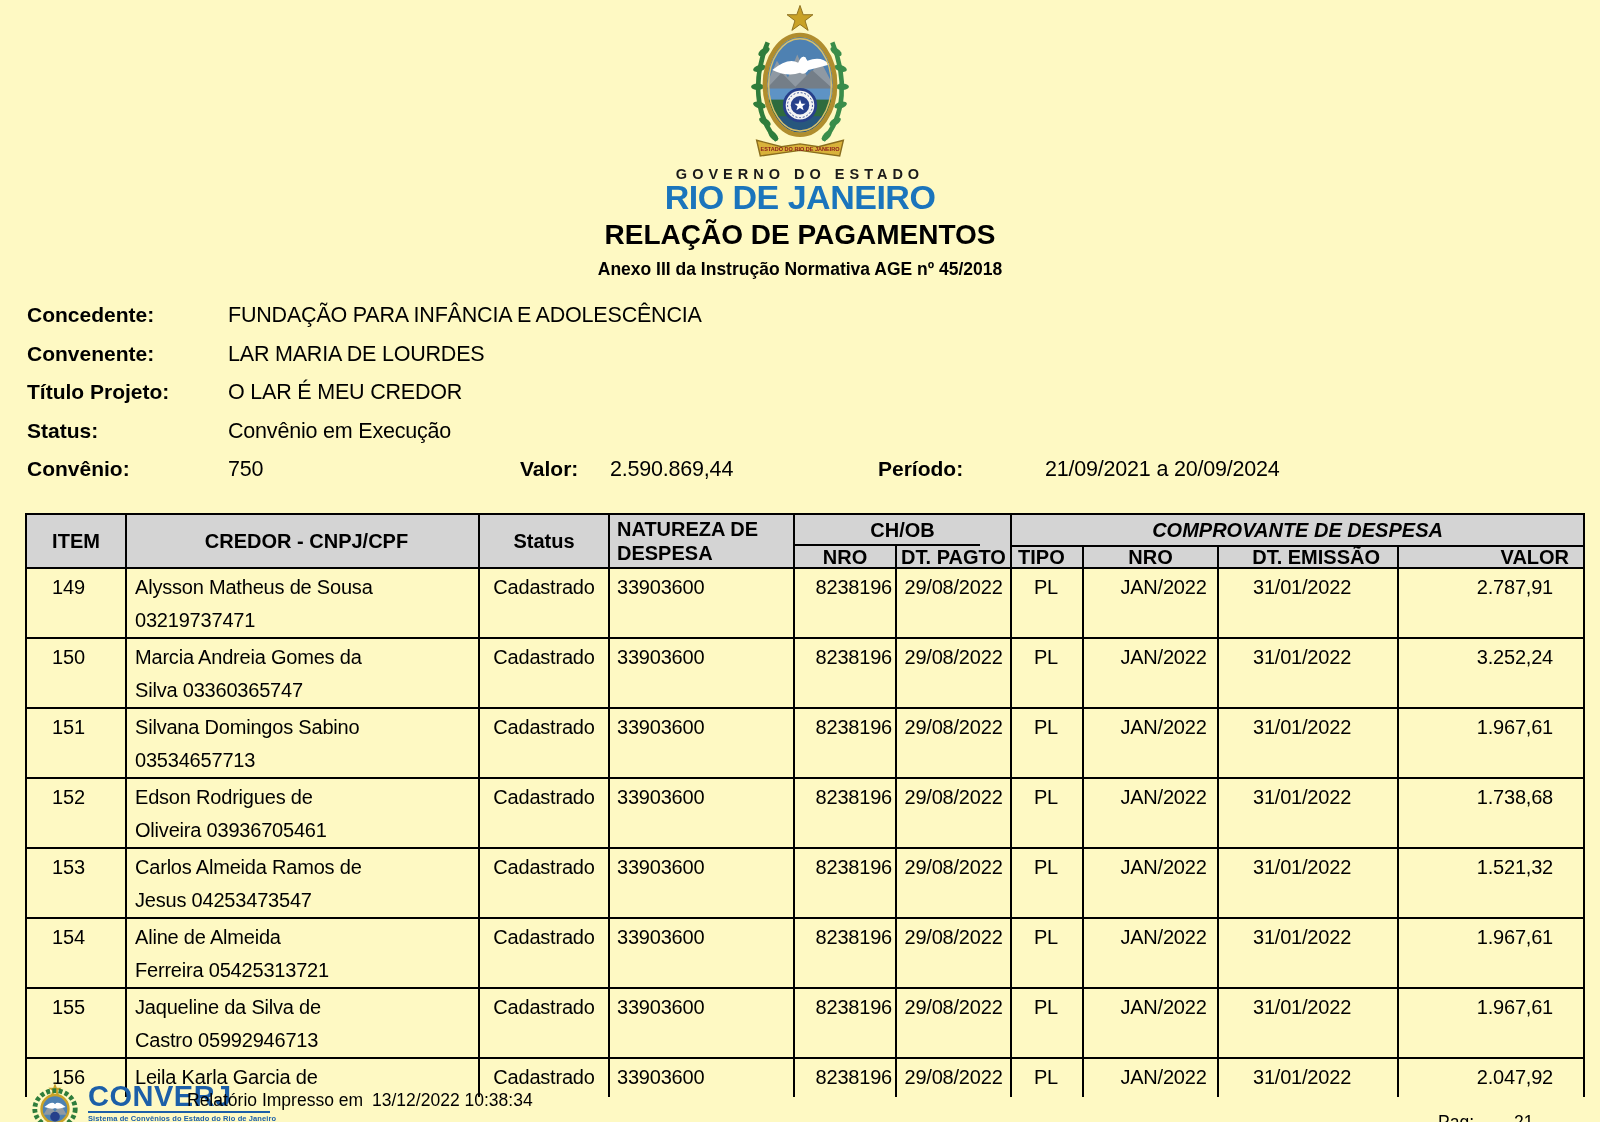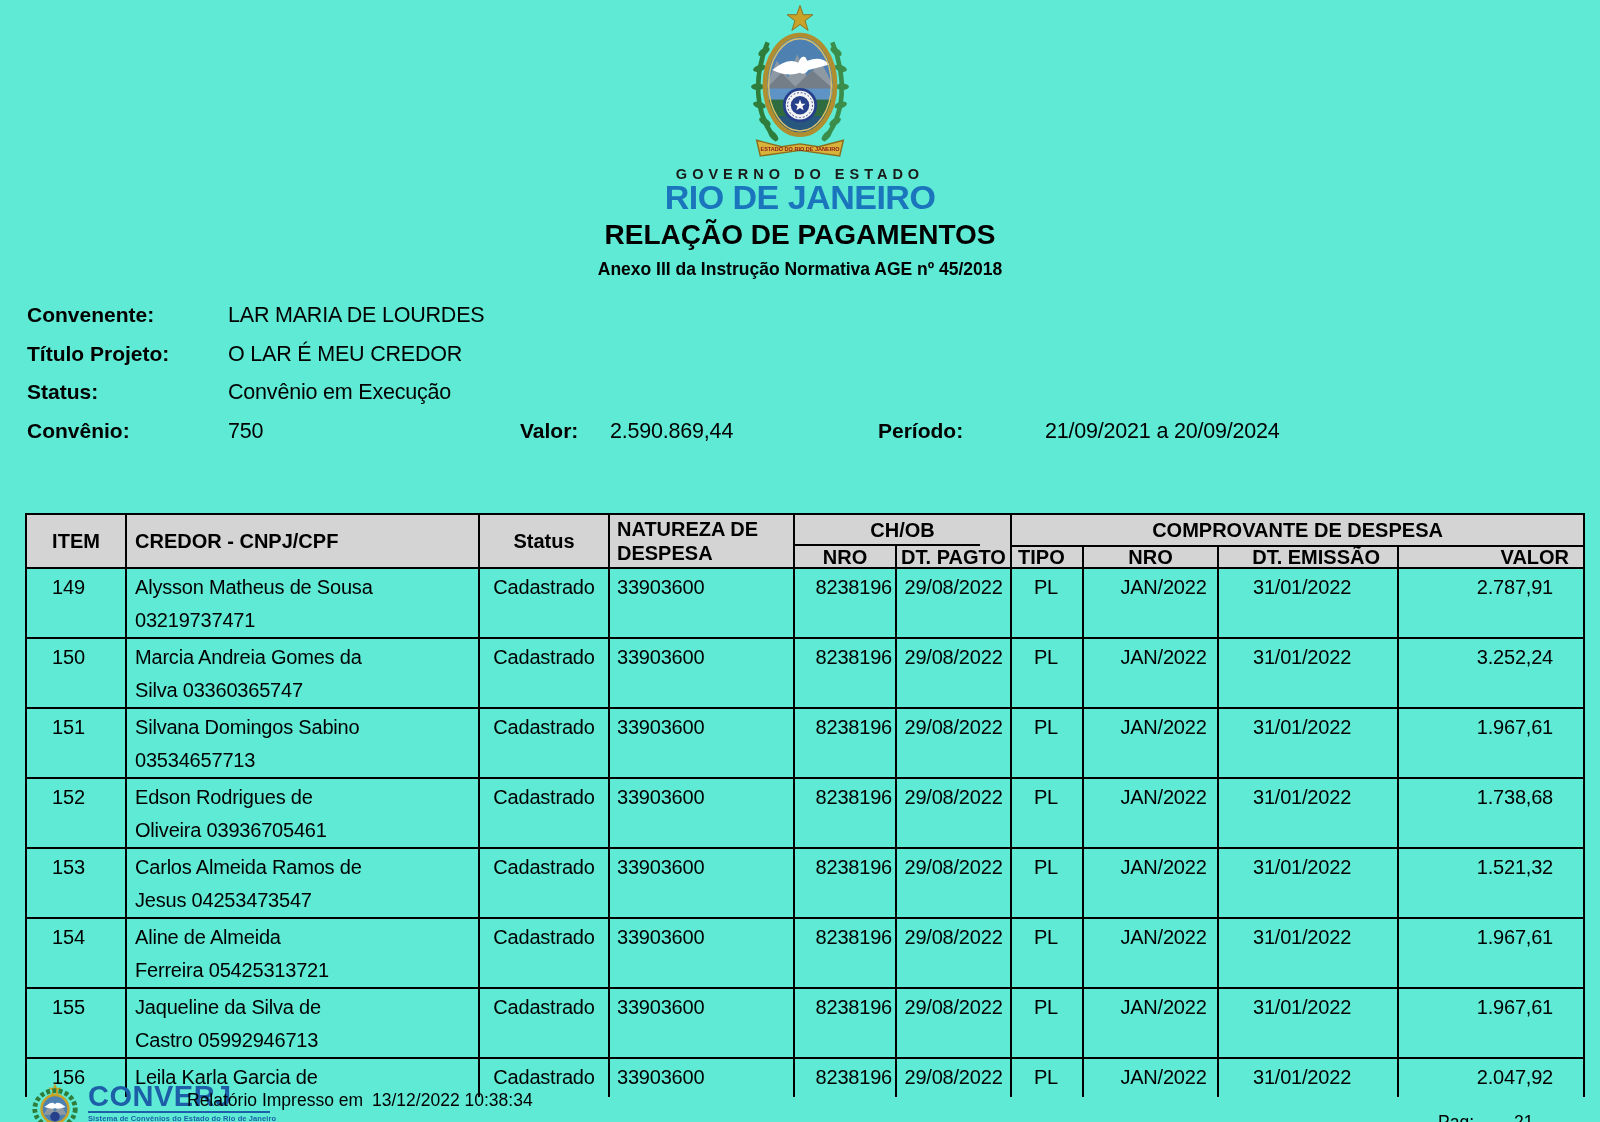--- a/index.html
+++ b/index.html
@@ -1,19 +1,19 @@
 <!DOCTYPE html>
 <html style="--accent: #1b75bc; --hdr-gray: #d4d4d4; --converj-blue: #1c5fa8;"><head>
 <meta charset="utf-8">
 <style>
   html,body{margin:0;padding:0;background:#fff;}
   .page{
     position:relative;
     width:1600px;height:1122px;
-    background:#5eead4;
+    background:#fef9c3;
     overflow:hidden;
     font-family:"Liberation Sans","DejaVu Sans",sans-serif;
     color:#000;
   }
   
   .report-header{position:absolute;top:0;left:0;right:0;text-align:center;}
   .coat{display:block;margin:2px auto 0 auto;}
   .gov-line{
     font-size:14.5px;font-weight:bold;letter-spacing:5px;color:#1a1a1a;
     margin-top:2px;
@@ -52,31 +52,31 @@
     overflow:hidden;
   }
   .payments-table th{
     background:var(--hdr-gray,#d4d4d4);
     font-weight:bold;font-size:20px;
   }
   tr.hdr-group th{height:30px;}
   tr.hdr-sub th{height:20px;line-height:20px;}
   th.rowspan2{vertical-align:middle;}
   th.th-item{text-align:center;}
-  th.th-credor{text-align:left;padding-left:8px;}
+  th.th-credor{text-align:center;padding-left:8px;}
   th.th-status{text-align:center;}
   th.th-natureza{text-align:left;padding-left:7px;line-height:24px;padding-top:2px;vertical-align:top;}
   th.group-chob{position:relative;border-bottom:none;text-align:center;}
   th.group-chob::after{
     content:"";position:absolute;left:0;bottom:0;height:2px;width:86%;background:#000;
   }
   th.group-chob::before{
     content:"";position:absolute;right:-2px;bottom:-5px;height:2px;width:13%;background:#000;
   }
-  th.group-comp{text-align:center;}
+  th.group-comp{text-align:center;font-style:italic;}
   th.sub-nro1{border-top:none;text-align:center;}
   th.sub-dtpagto{border-top:none;text-align:center;}
   th.sub-tipo{text-align:left;padding-left:6px;}
   th.sub-nro2{text-align:center;}
   th.sub-dtemissao{text-align:right;padding-right:17px;}
   th.sub-valor{text-align:right;padding-right:14px;}
   .payments-table td{
     vertical-align:top;
     height:64px;
     line-height:33px;
@@ -170,20 +170,24 @@
       <path d="M18,148 L45,155 L65,152 L85,155 L112,148 L108,165 L65,159 L22,165 Z" fill="#d9b23a" stroke="#8a6d1d" stroke-width="1.5"></path>
       <text x="65" y="160" text-anchor="middle" font-size="6" font-weight="bold" fill="#8b1a1a" font-family="Liberation Sans, sans-serif">ESTADO DO  RIO DE JANEIRO</text>
     </svg>
     <div class="gov-line">GOVERNO DO ESTADO</div>
     <div class="state-name">RIO DE JANEIRO</div>
     <div class="report-title">RELAÇÃO DE PAGAMENTOS</div>
     <div class="report-subtitle">Anexo III da Instrução Normativa AGE nº 45/2018</div>
   </div>
 
   <div class="meta">
+    <div class="meta-row">
+      <span class="meta-label">Concedente:</span>
+      <span class="meta-value">FUNDAÇÃO PARA INFÂNCIA E ADOLESCÊNCIA</span>
+    </div>
     <div class="meta-row">
       <span class="meta-label">Convenente:</span>
       <span class="meta-value">LAR MARIA DE LOURDES</span>
     </div>
     <div class="meta-row">
       <span class="meta-label">Título Projeto:</span>
       <span class="meta-value">O LAR É MEU CREDOR</span>
     </div>
     <div class="meta-row">
       <span class="meta-label">Status:</span>

